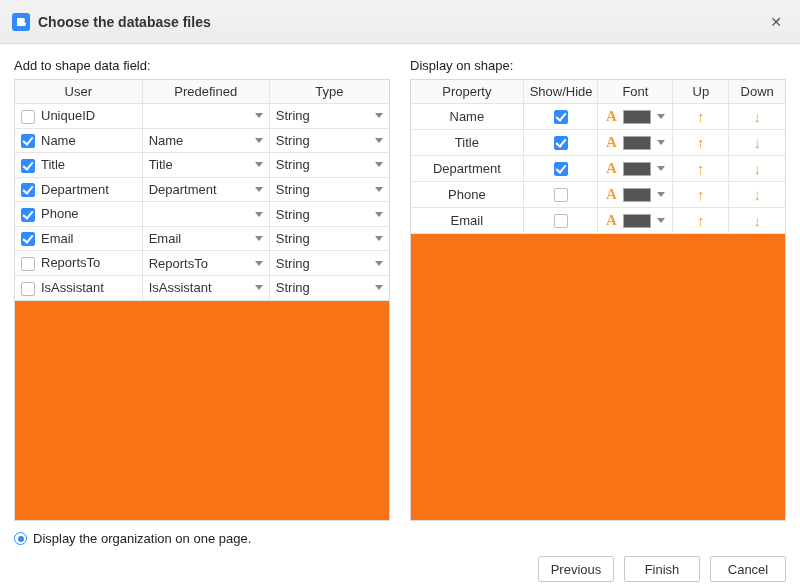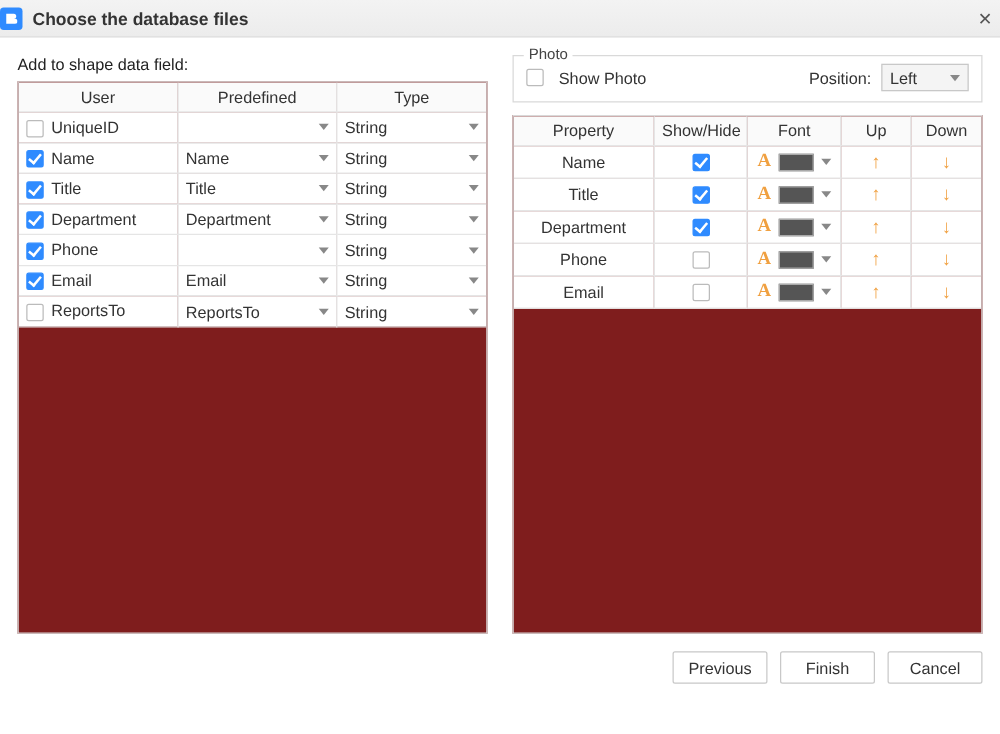--- a/index.html
+++ b/index.html
@@ -7,47 +7,47 @@
   body {
     font-family: "Segoe UI", Arial, sans-serif;
     font-size: 13px;
     color: #333;
     background: #fff;
     width: 800px;
     height: 587px;
     overflow: hidden;
   }
   .titlebar {
-    height: 30px;
+    height: 44px;
     background: linear-gradient(#f3f3f3,#ececec);
     border-bottom: 1px solid #d9d9d9;
     display:flex;
     align-items:center;
-    padding: 0 0;
+    padding: 0 12px;
   }
   .titlebar .app-icon {
     width:18px;height:18px;
     background:#2f8bff;
     border-radius:3px;
     display:flex;align-items:center;justify-content:center;
     margin-right:8px;
     color:#fff;
     font-weight:bold;
     font-size:11px;
   }
   .titlebar .title { font-weight:600; font-size:14px; flex:1; }
   .titlebar .close { width:24px;text-align:center;color:#555;font-size:14px; cursor:pointer;}
   .body { padding: 14px 14px 0 14px; display:flex; gap:20px; height: calc(100% - 30px - 80px); }
   .col { flex:1; display:flex; flex-direction:column; }
   .section-title { font-size:13px; margin-bottom:6px; color:#222; }
   .grid {
     border:1px solid #d9d9d9;
     flex:1;
     overflow:hidden;
-    background:#7f1d1d;
+    background:#f97316;
   }
   table { width:100%; border-collapse:collapse; table-layout:fixed; }
   th, td {
     border-right:1px solid #e5e5e5;
     border-bottom:1px solid #e5e5e5;
     padding:4px 6px;
     font-size:13px;
     background:#fff;
     height:22px;
   }
@@ -261,42 +261,42 @@
                   <span class="dd-caret"></span>
                 </div>
               </td>
               <td>
                 <div class="dd-cell">
                   <span>String</span>
                   <span class="dd-caret"></span>
                 </div>
               </td>
             </tr>
+            <tr>
+              <td><span class="chk"></span><span>IsAssistant</span></td>
+              <td>
+                <div class="dd-cell">
+                  <span>IsAssistant</span>
+                  <span class="dd-caret"></span>
+                </div>
+              </td>
+              <td>
+                <div class="dd-cell">
+                  <span>String</span>
+                  <span class="dd-caret"></span>
+                </div>
+              </td>
+            </tr>
           </tbody>
       </table>
     </div>
   </div>
 
   <div class="col">
-    <div class="fieldset">
-      <span class="legend">Photo</span>
-      <div class="photo-row">
-        <label style="display:flex;align-items:center;gap:6px;">
-          <span id="show-photo-chk" class="chk"></span>
-          <span>Show Photo</span>
-        </label>
-        <div style="margin-left:auto;display:flex;align-items:center;gap:8px;">
-          <span class="pos-label">Position:</span>
-          <span class="pos-select">
-            <span>Left</span>
-            <span class="dd-caret"></span>
-          </span>
-        </div>
-      </div>
-    </div>
+    <div class="section-title">Display on shape:</div>
     <div class="grid">
       <table class="props-table">
         <colgroup>
           <col style="width:30%">
             <col style="width:20%">
             <col style="width:20%">
             <col style="width:15%">
             <col style="width:15%">
         </colgroup>
         <thead>
@@ -374,20 +374,24 @@
               <td><span class="arrow-up">↑</span></td>
               <td><span class="arrow-down">↓</span></td>
             </tr>
           </tbody>
       </table>
     </div>
   </div>
 </div>
 
 <div class="footer">
+  <label class="radio-row">
+    <span id="radio1" class="radio checked"></span>
+    <span>Display the organization on one page.</span>
+  </label>
   <div class="btn-row">
     <div class="btn">
         <span>Previous</span>
       </div>
     <div class="btn">
         <span>Finish</span>
       </div>
     <div class="btn">
         <span>Cancel</span>
       </div>

